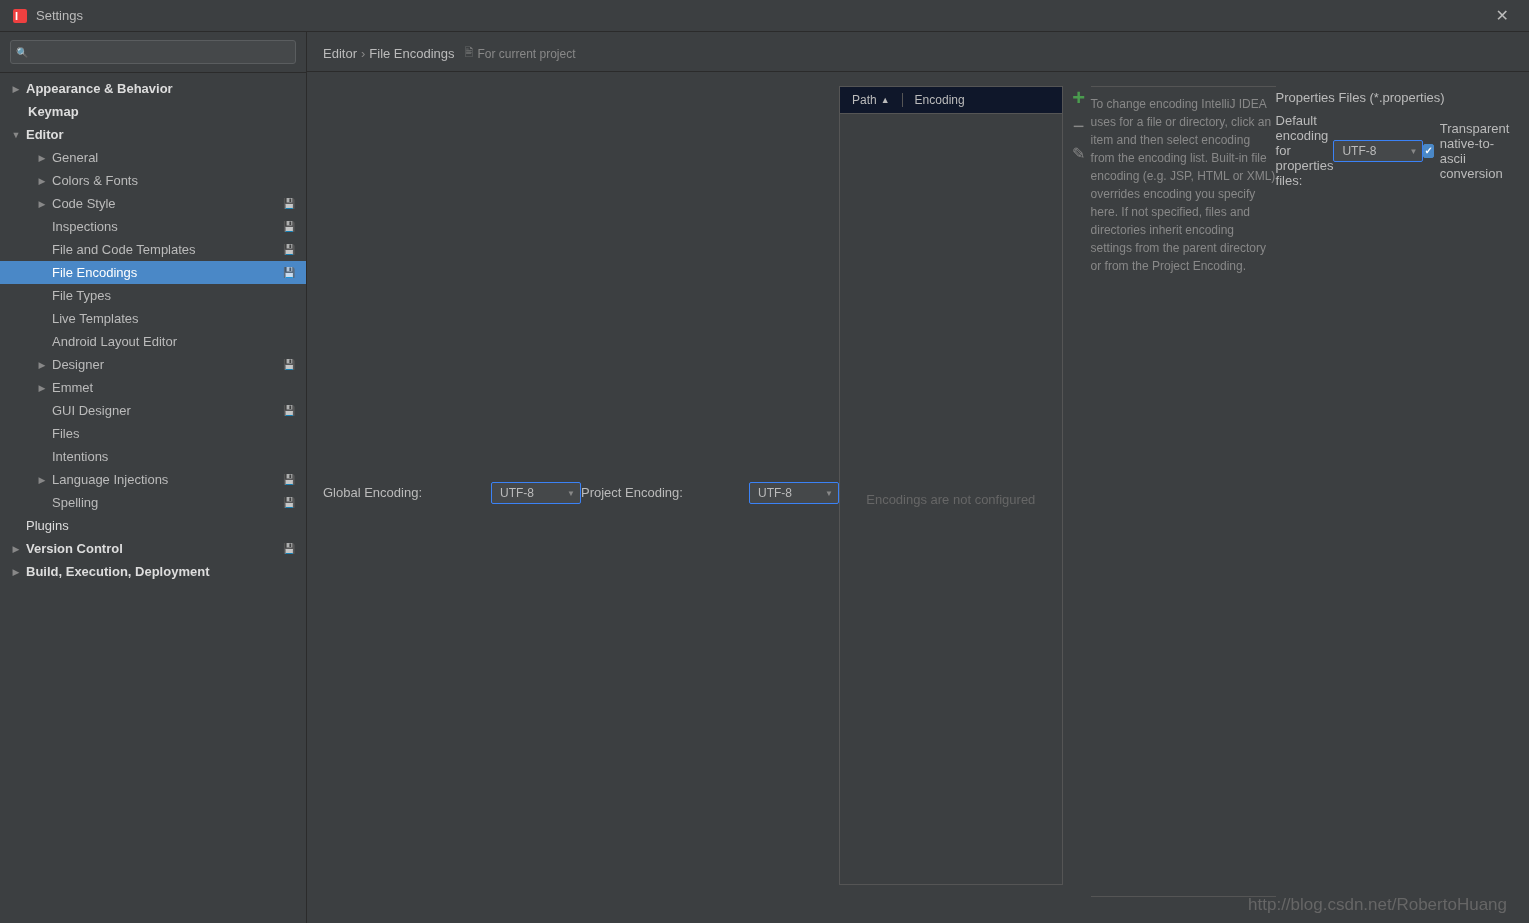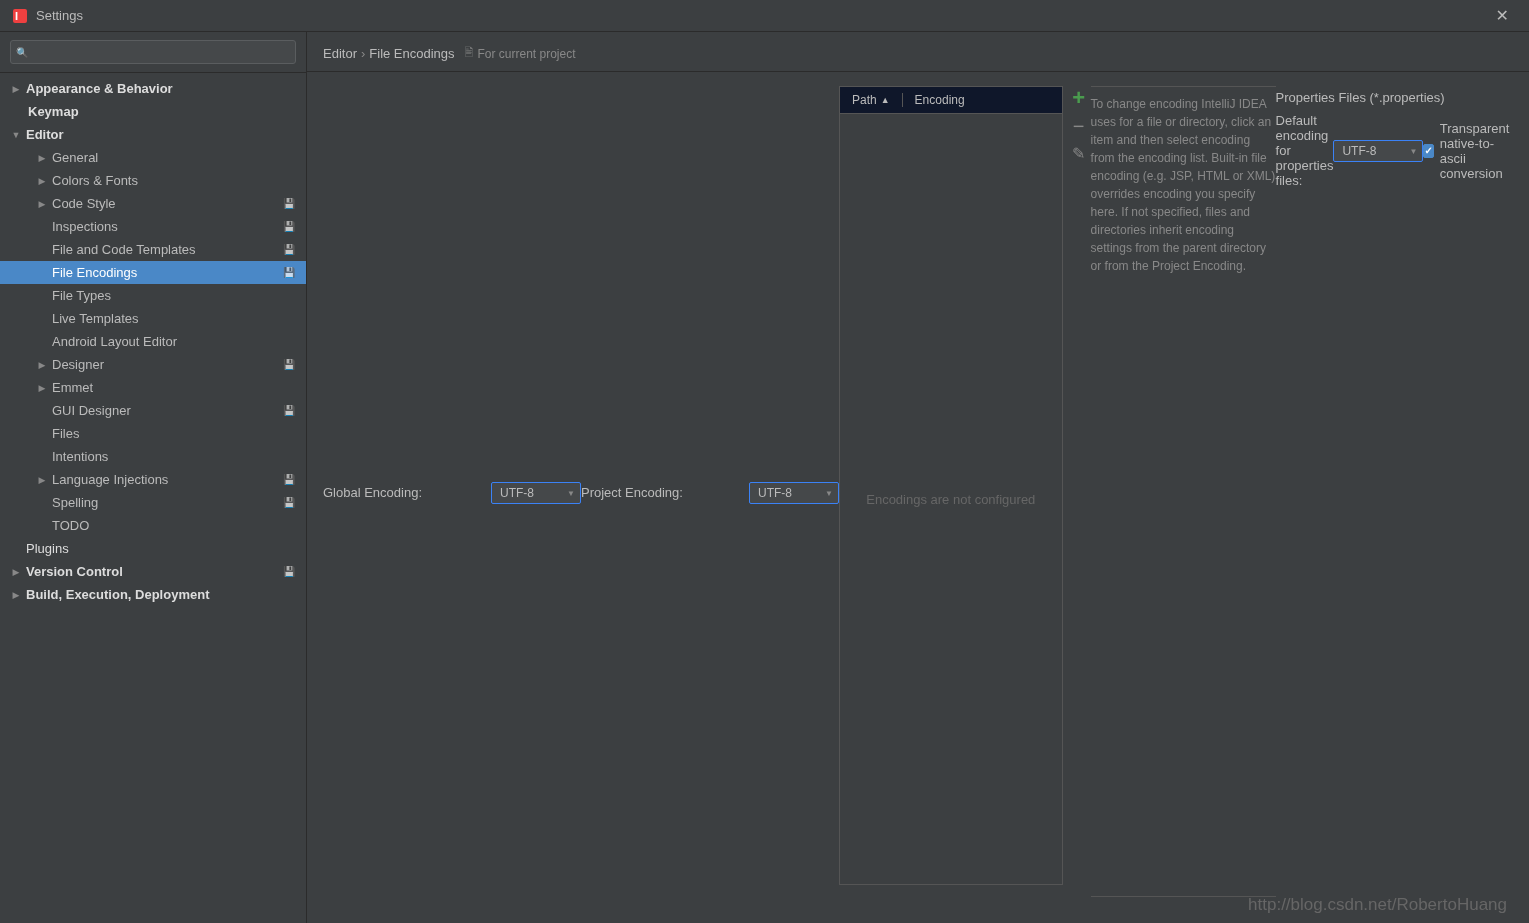--- a/index.html
+++ b/index.html
@@ -433,24 +433,20 @@
           <span>Language Injections</span>
           <span class="save-icon">💾</span>
         </div>
 
         <div class="nav-item indent2">
           <span class="arrow" style="width:12px;display:inline-block;"></span>
           <span>Spelling</span>
           <span class="save-icon">💾</span>
         </div>
 
-        <div class="nav-item indent2">
-          <span class="arrow" style="width:12px;display:inline-block;"></span>
-          <span>TODO</span>
-        </div>
 
         <div class="nav-item indent0">
           <span class="arrow" style="width:12px;display:inline-block;"></span>
           <span style="font-weight:normal;color:#dddddd;">Plugins</span>
         </div>
 
         <div class="nav-item indent0">
           <span class="arrow">▶</span>
           <span style="font-weight:bold;color:#dddddd;">Version Control</span>
           <span class="save-icon">💾</span>

